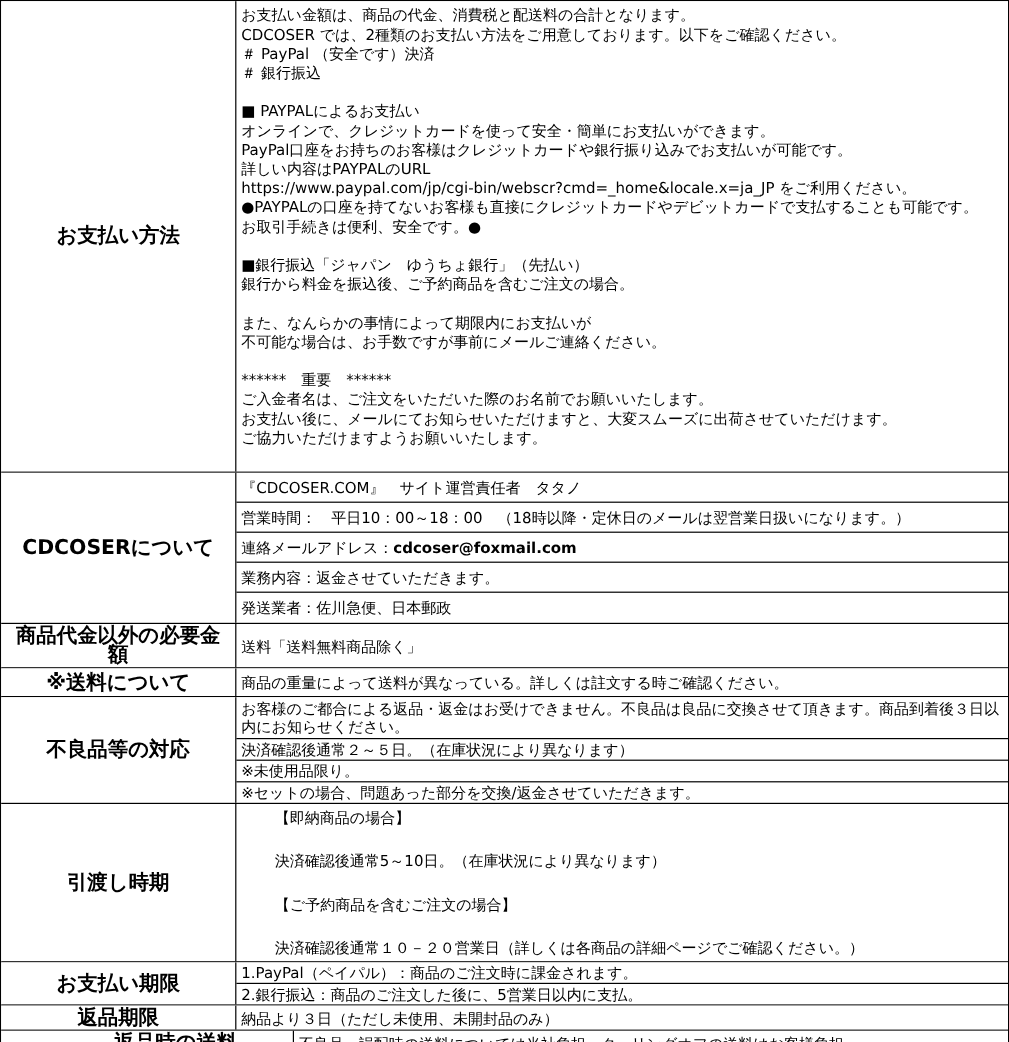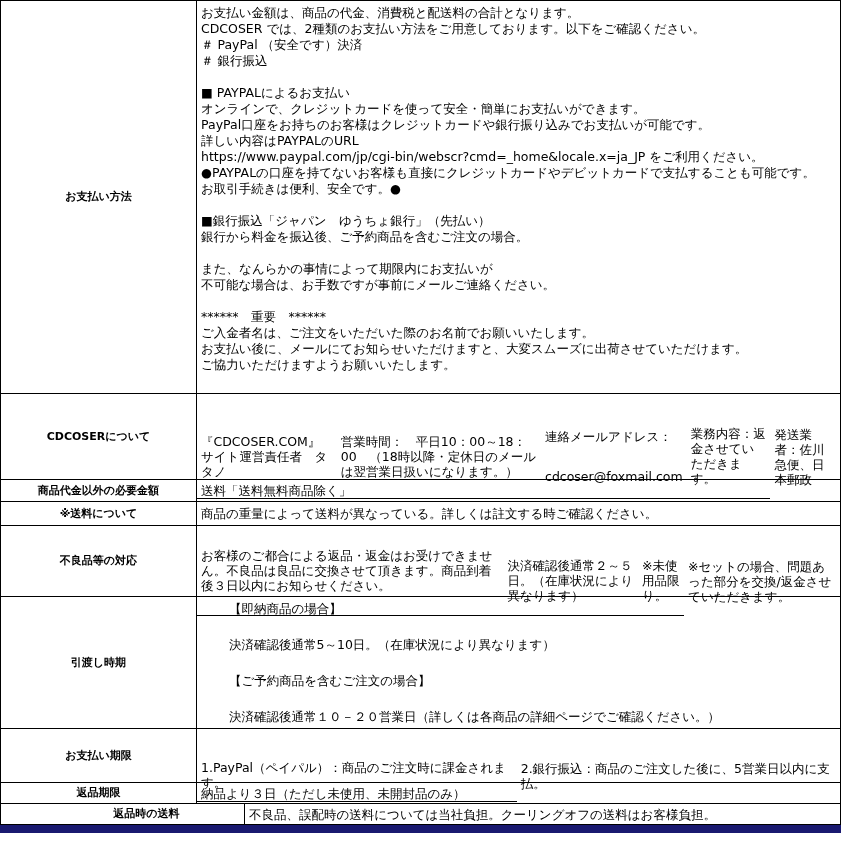--- a/index.html
+++ b/index.html
@@ -22,49 +22,49 @@
   }
   .hcell {
     flex: 0 0 196px;
     width: 196px;
     border-right: 1px solid #000;
     display: flex;
     align-items: center;
     justify-content: center;
     text-align: center;
     font-weight: bold;
-    font-size: 11px;
+    font-size: 17px;
     padding: 2px 4px;
     line-height: 16px;
   }
   .ccell { flex: 1 1 auto; min-width: 0; }
   .lines { padding: 4px 16px 2px 4px; font-size: 12.5px; line-height: 16px; }
   .line { min-height: 16px; }
-  .subrows { display: flex; flex-direction: row; height: 100%; margin-top: 20px; }
+  .subrows { display: flex; flex-direction: column; height: 100%; }
   .subrow {
     border-bottom: 1px solid #000;
     padding: 2px 4px;
     font-size: 12.5px;
     line-height: 15px;
     display: flex;
     align-items: center;
     flex-wrap: wrap;
   }
   .subrow:last-child { border-bottom: none; }
   .subrow.tall { min-height: 25px; }
   .subrow.wrap2 { min-height: 32px; align-items: flex-start; display: block; }
   .subrow.thin { min-height: 17px; padding-top: 1px; padding-bottom: 1px; }
   .text-cell {
     padding: 2px 4px;
     font-size: 12.5px;
     line-height: 15px;
     display: flex;
     align-items: center;
   }
-  .email { font-weight: normal; }
+  .email { font-weight: bold; }
   .row-payment .ccell { min-height: 392px; }
   .row-extra { min-height: 22px; }
   .row-shipnote { min-height: 24px; }
   .row-delivery .lines { line-height: 18px; padding-top: 3px; }
   .row-delivery .line { min-height: 18px; margin-left: 28px; }
   .row-delivery .ccell { min-height: 126px; }
   .row-return-deadline { min-height: 20px; }
   .row-return-fee { min-height: 17px; padding-left: 48px; }
   .footer-bar { width: 841px; height: 8px; }
 </style>

